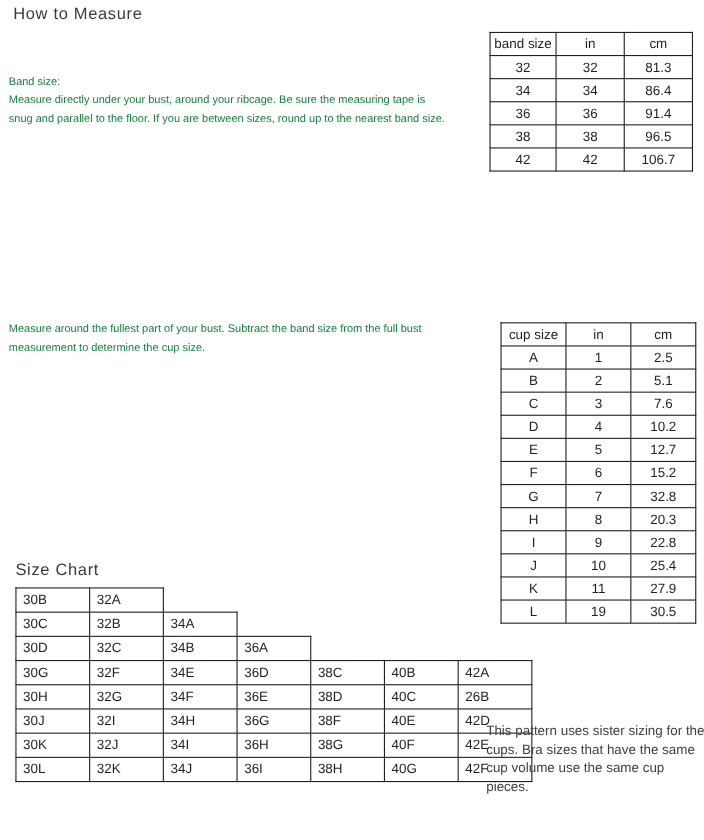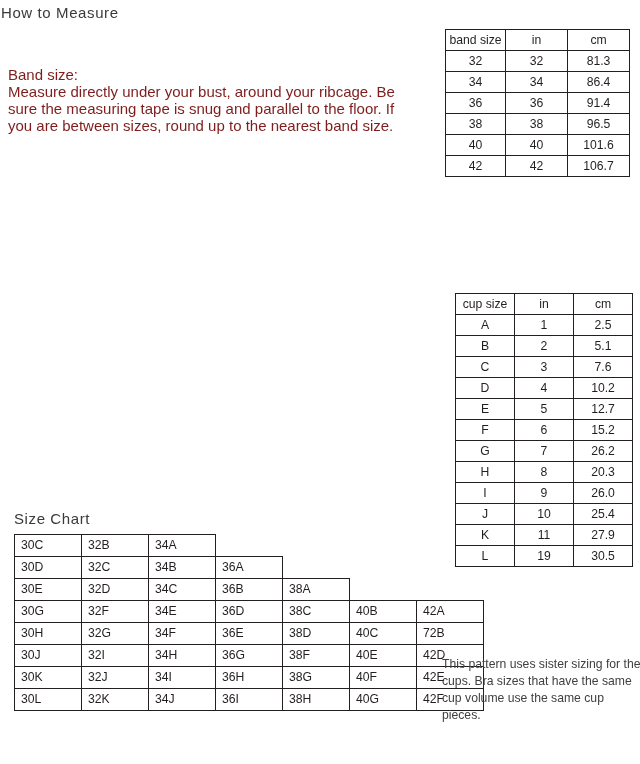--- a/index.html
+++ b/index.html
@@ -21,32 +21,32 @@
     height: 764px;
   }
   .heading {
     position: absolute;
     font-size: 15px;
     letter-spacing: 0.6px;
     color: #3a3a3a;
     font-weight: 400;
   }
   #how-to-measure-heading {
-    left: 1px;
+    left: 12px;
     top: 4px;
   }
   #size-chart-heading {
     left: 14px;
     top: 510px;
   }
   .body-block {
     position: absolute;
-    font-size: 15px;
+    font-size: 10px;
     line-height: 17px;
-    color: #7f1d1d;
+    color: #15803d;
   }
   .body-block .label {
     display: block;
   }
   #band-block {
     left: 8px;
     top: 66px;
     width: 400px;
   }
   #cup-block {
@@ -126,20 +126,21 @@
   <div class="heading" id="how-to-measure-heading">
     <span>How to Measure</span>
   </div>
 
   <div class="body-block" id="band-block">
     <span class="label">Band size:</span>
     <span>Measure directly under your bust, around your ribcage.  Be sure the measuring tape is snug and parallel to the floor.  If you are between sizes, round up to the nearest band size.</span>
   </div>
 
   <div class="body-block" id="cup-block">
+    <span>Measure around the fullest part of your bust.  Subtract the band size from the full bust measurement to determine the cup size.</span>
   </div>
 
   <table class="meas" id="band-table">
     <thead>
       <tr>
         <th>band size</th>
         <th>in</th>
         <th>cm</th>
       </tr>
     </thead>
@@ -158,25 +159,20 @@
         <td>36</td>
         <td>36</td>
         <td>91.4</td>
       </tr>
       <tr>
         <td>38</td>
         <td>38</td>
         <td>96.5</td>
       </tr>
       <tr>
-        <td>40</td>
-        <td>40</td>
-        <td>101.6</td>
-      </tr>
-      <tr>
         <td>42</td>
         <td>42</td>
         <td>106.7</td>
       </tr>
     </tbody>
   </table>
 
   <table class="meas" id="cup-table">
     <thead>
       <tr>
@@ -212,31 +208,31 @@
         <td>12.7</td>
       </tr>
       <tr>
         <td>F</td>
         <td>6</td>
         <td>15.2</td>
       </tr>
       <tr>
         <td>G</td>
         <td>7</td>
-        <td>26.2</td>
+        <td>32.8</td>
       </tr>
       <tr>
         <td>H</td>
         <td>8</td>
         <td>20.3</td>
       </tr>
       <tr>
         <td>I</td>
         <td>9</td>
-        <td>26.0</td>
+        <td>22.8</td>
       </tr>
       <tr>
         <td>J</td>
         <td>10</td>
         <td>25.4</td>
       </tr>
       <tr>
         <td>K</td>
         <td>11</td>
         <td>27.9</td>
@@ -248,64 +244,64 @@
       </tr>
     </tbody>
   </table>
 
   <div class="heading" id="size-chart-heading">
     <span>Size Chart</span>
   </div>
 
   <table class="sizechart">
     <tbody>
+      <tr>
+        <td class="filled">30B</td>
+        <td class="filled">32A</td>
+        <td class="empty"></td>
+        <td class="empty"></td>
+        <td class="empty"></td>
+        <td class="empty"></td>
+        <td class="empty"></td>
+      </tr>
       <tr>
         <td class="filled">30C</td>
         <td class="filled">32B</td>
         <td class="filled">34A</td>
         <td class="empty"></td>
         <td class="empty"></td>
         <td class="empty"></td>
         <td class="empty"></td>
       </tr>
       <tr>
         <td class="filled">30D</td>
         <td class="filled">32C</td>
         <td class="filled">34B</td>
         <td class="filled">36A</td>
         <td class="empty"></td>
-        <td class="empty"></td>
-        <td class="empty"></td>
-      </tr>
-      <tr>
-        <td class="filled">30E</td>
-        <td class="filled">32D</td>
-        <td class="filled">34C</td>
-        <td class="filled">36B</td>
-        <td class="filled">38A</td>
         <td class="empty"></td>
         <td class="empty"></td>
       </tr>
       <tr>
         <td class="filled">30G</td>
         <td class="filled">32F</td>
         <td class="filled">34E</td>
         <td class="filled">36D</td>
         <td class="filled">38C</td>
         <td class="filled">40B</td>
         <td class="filled">42A</td>
       </tr>
       <tr>
         <td class="filled">30H</td>
         <td class="filled">32G</td>
         <td class="filled">34F</td>
         <td class="filled">36E</td>
         <td class="filled">38D</td>
         <td class="filled">40C</td>
-        <td class="filled">72B</td>
+        <td class="filled">26B</td>
       </tr>
       <tr>
         <td class="filled">30J</td>
         <td class="filled">32I</td>
         <td class="filled">34H</td>
         <td class="filled">36G</td>
         <td class="filled">38F</td>
         <td class="filled">40E</td>
         <td class="filled">42D</td>
       </tr>

